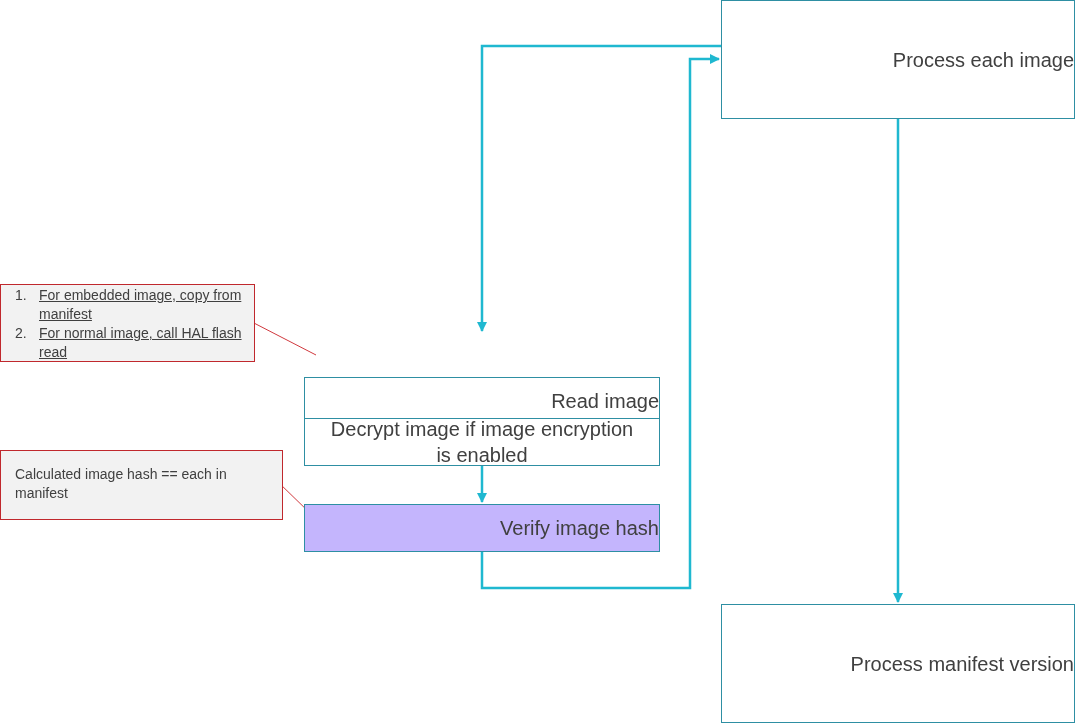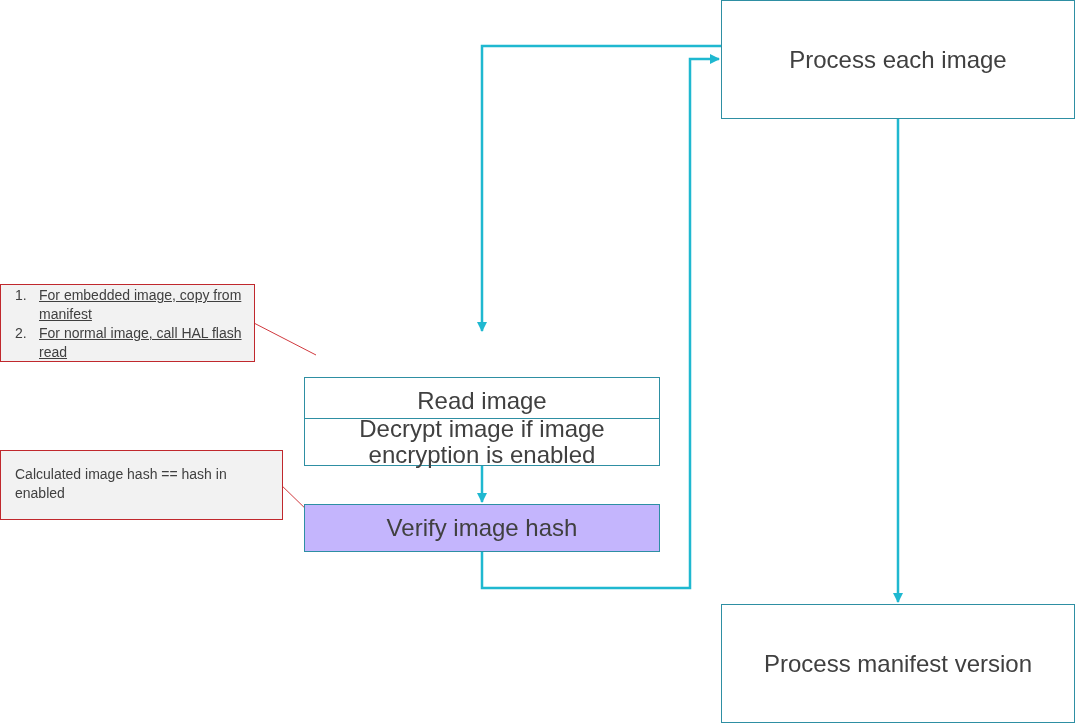--- a/index.html
+++ b/index.html
@@ -1,20 +1,20 @@
 <!DOCTYPE html>
 <html><head>
   <meta charset="utf-8">
   <style>
     html, body { margin: 0; padding: 0; background: #ffffff; }
     body { width: 1076px; height: 723px; position: relative; overflow: hidden;
            font-family: "Liberation Sans", "DejaVu Sans", sans-serif; color: #404040; }
     .box { position: absolute; box-sizing: border-box; border: 1px solid #2e8fa3;
-           background: #ffffff; display: flex; align-items: center; justify-content: center;
-           text-align: center; font-size: 24px; line-height: 26px; color: #404040; }
+           background: #ffffff; display: flex; align-items: center; justify-content: flex-end;
+           text-align: center; font-size: 20px; line-height: 26px; color: #404040; }
     .box.gray { background: #c4b5fd; }
     .note { position: absolute; box-sizing: border-box; border: 1px solid #c0282d;
             background: #f2f2f2; font-size: 14px; line-height: 19px; color: #404040; }
     svg.wires { position: absolute; left: 0; top: 0; }
     .list-row { display: flex; }
     .list-num { width: 38px; padding-left: 14px; box-sizing: border-box; flex: none; }
     .list-text { flex: 1; text-decoration: underline; }
   </style>
 </head>
 <body>
@@ -65,14 +65,14 @@
     <span class="list-num">1.</span>
     <span class="list-text">For embedded image, copy from manifest</span>
   </div>
   <div class="list-row">
     <span class="list-num">2.</span>
     <span class="list-text">For normal image, call HAL flash read</span>
   </div>
 </div>
 
 <div class="note" style="left:0px; top:450px; width:283px; height:70px; padding:14px 14px 0 14px;">
-  <span>Calculated image hash == hash in enabled</span>
+  <span>Calculated image hash == each in manifest</span>
 </div>
 
 </body></html>

